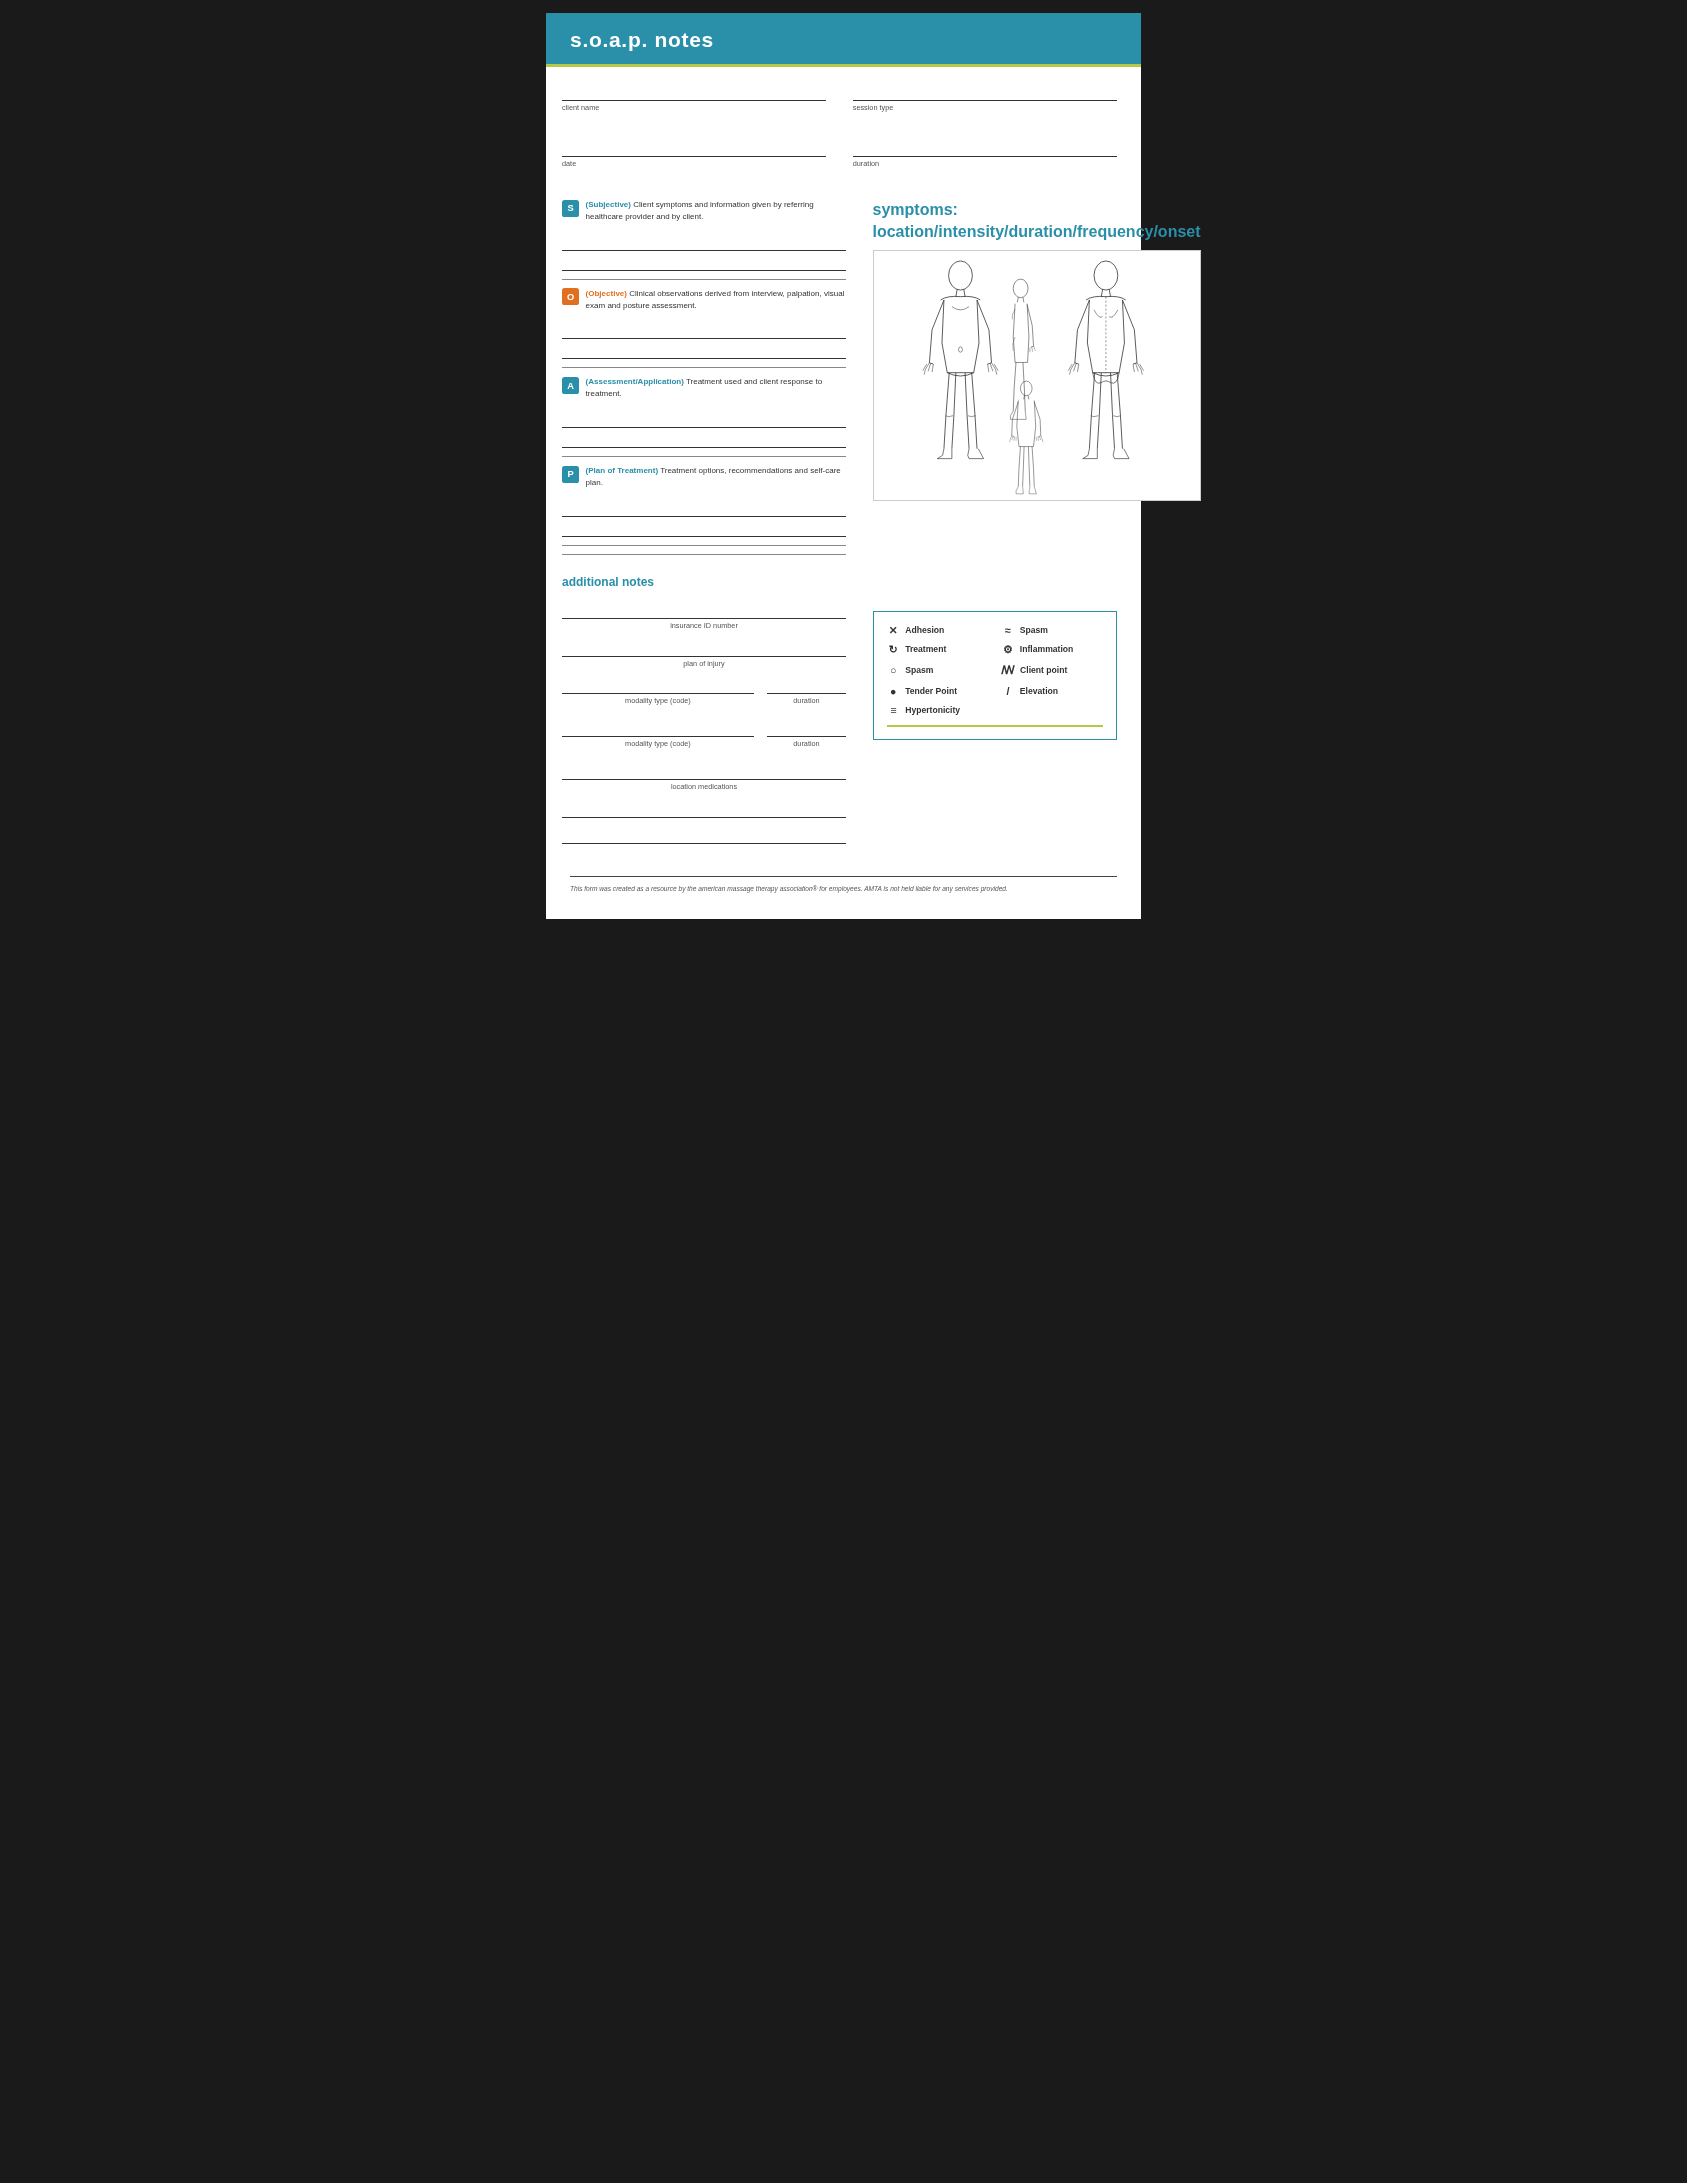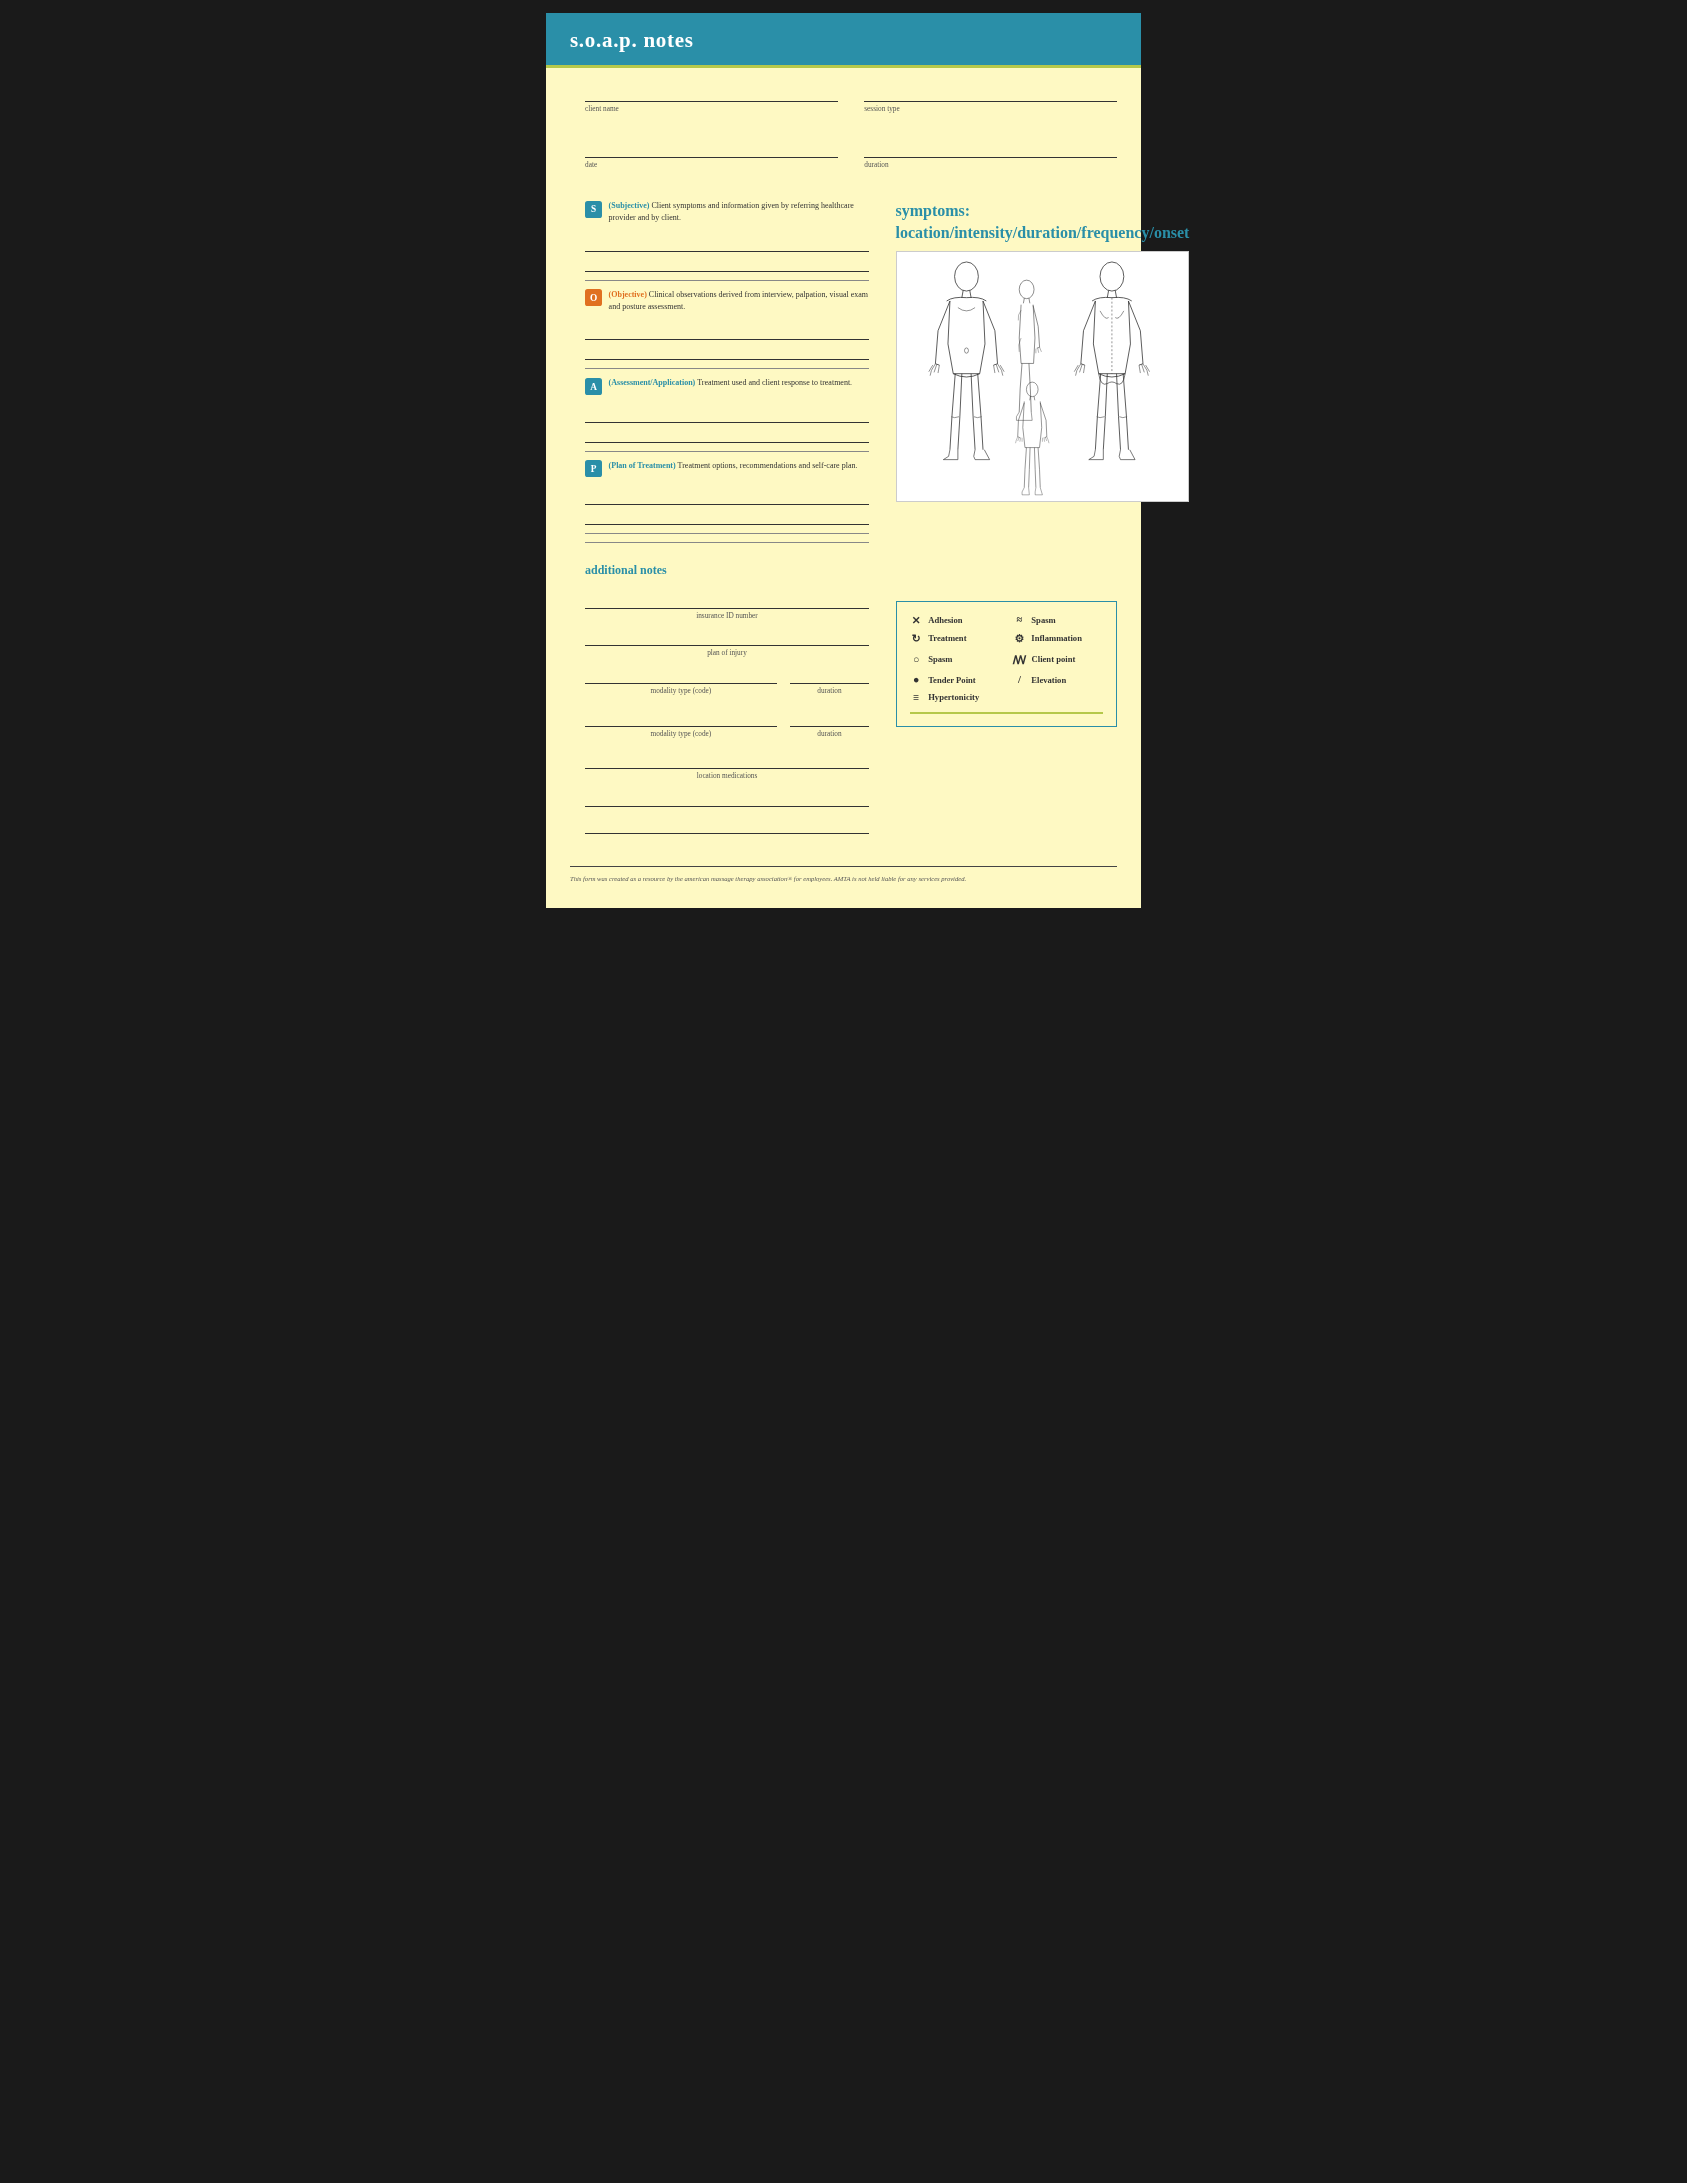--- a/index.html
+++ b/index.html
@@ -6,42 +6,41 @@
     body {
       background: #1a1a1a;
       font-family: Arial, Helvetica, sans-serif;
       display: flex;
       justify-content: center;
       align-items: flex-start;
       min-height: 100vh;
       padding: 13.2px;
     }
     .page {
-      background: #fef9c3;
+      background: #ffffff;
       width: 595px;
       min-height: 767px;
       position: relative;
       padding: 0 0 26.5px 0;
-      font-family: Liberation Serif, serif;
     }
     
     .header {
       background: #2a8fa8;
       padding: 14.6px 24px 12px 24px;
       border-bottom: 3.3px solid #b5c84a;
     }
     .header-title {
       color: #fff;
       font-size: 21px;
       font-weight: 900;
       letter-spacing: 0.7px;
     }
     
     .main-content {
-      padding: 20px 24px 0 39px;
+      padding: 20px 24px 0 16px;
     }
     
     .two-col {
       display: flex;
       gap: 26.5px;
     }
     .left-col {
       flex: 0 0 284px;
       max-width: 284px;
     }

